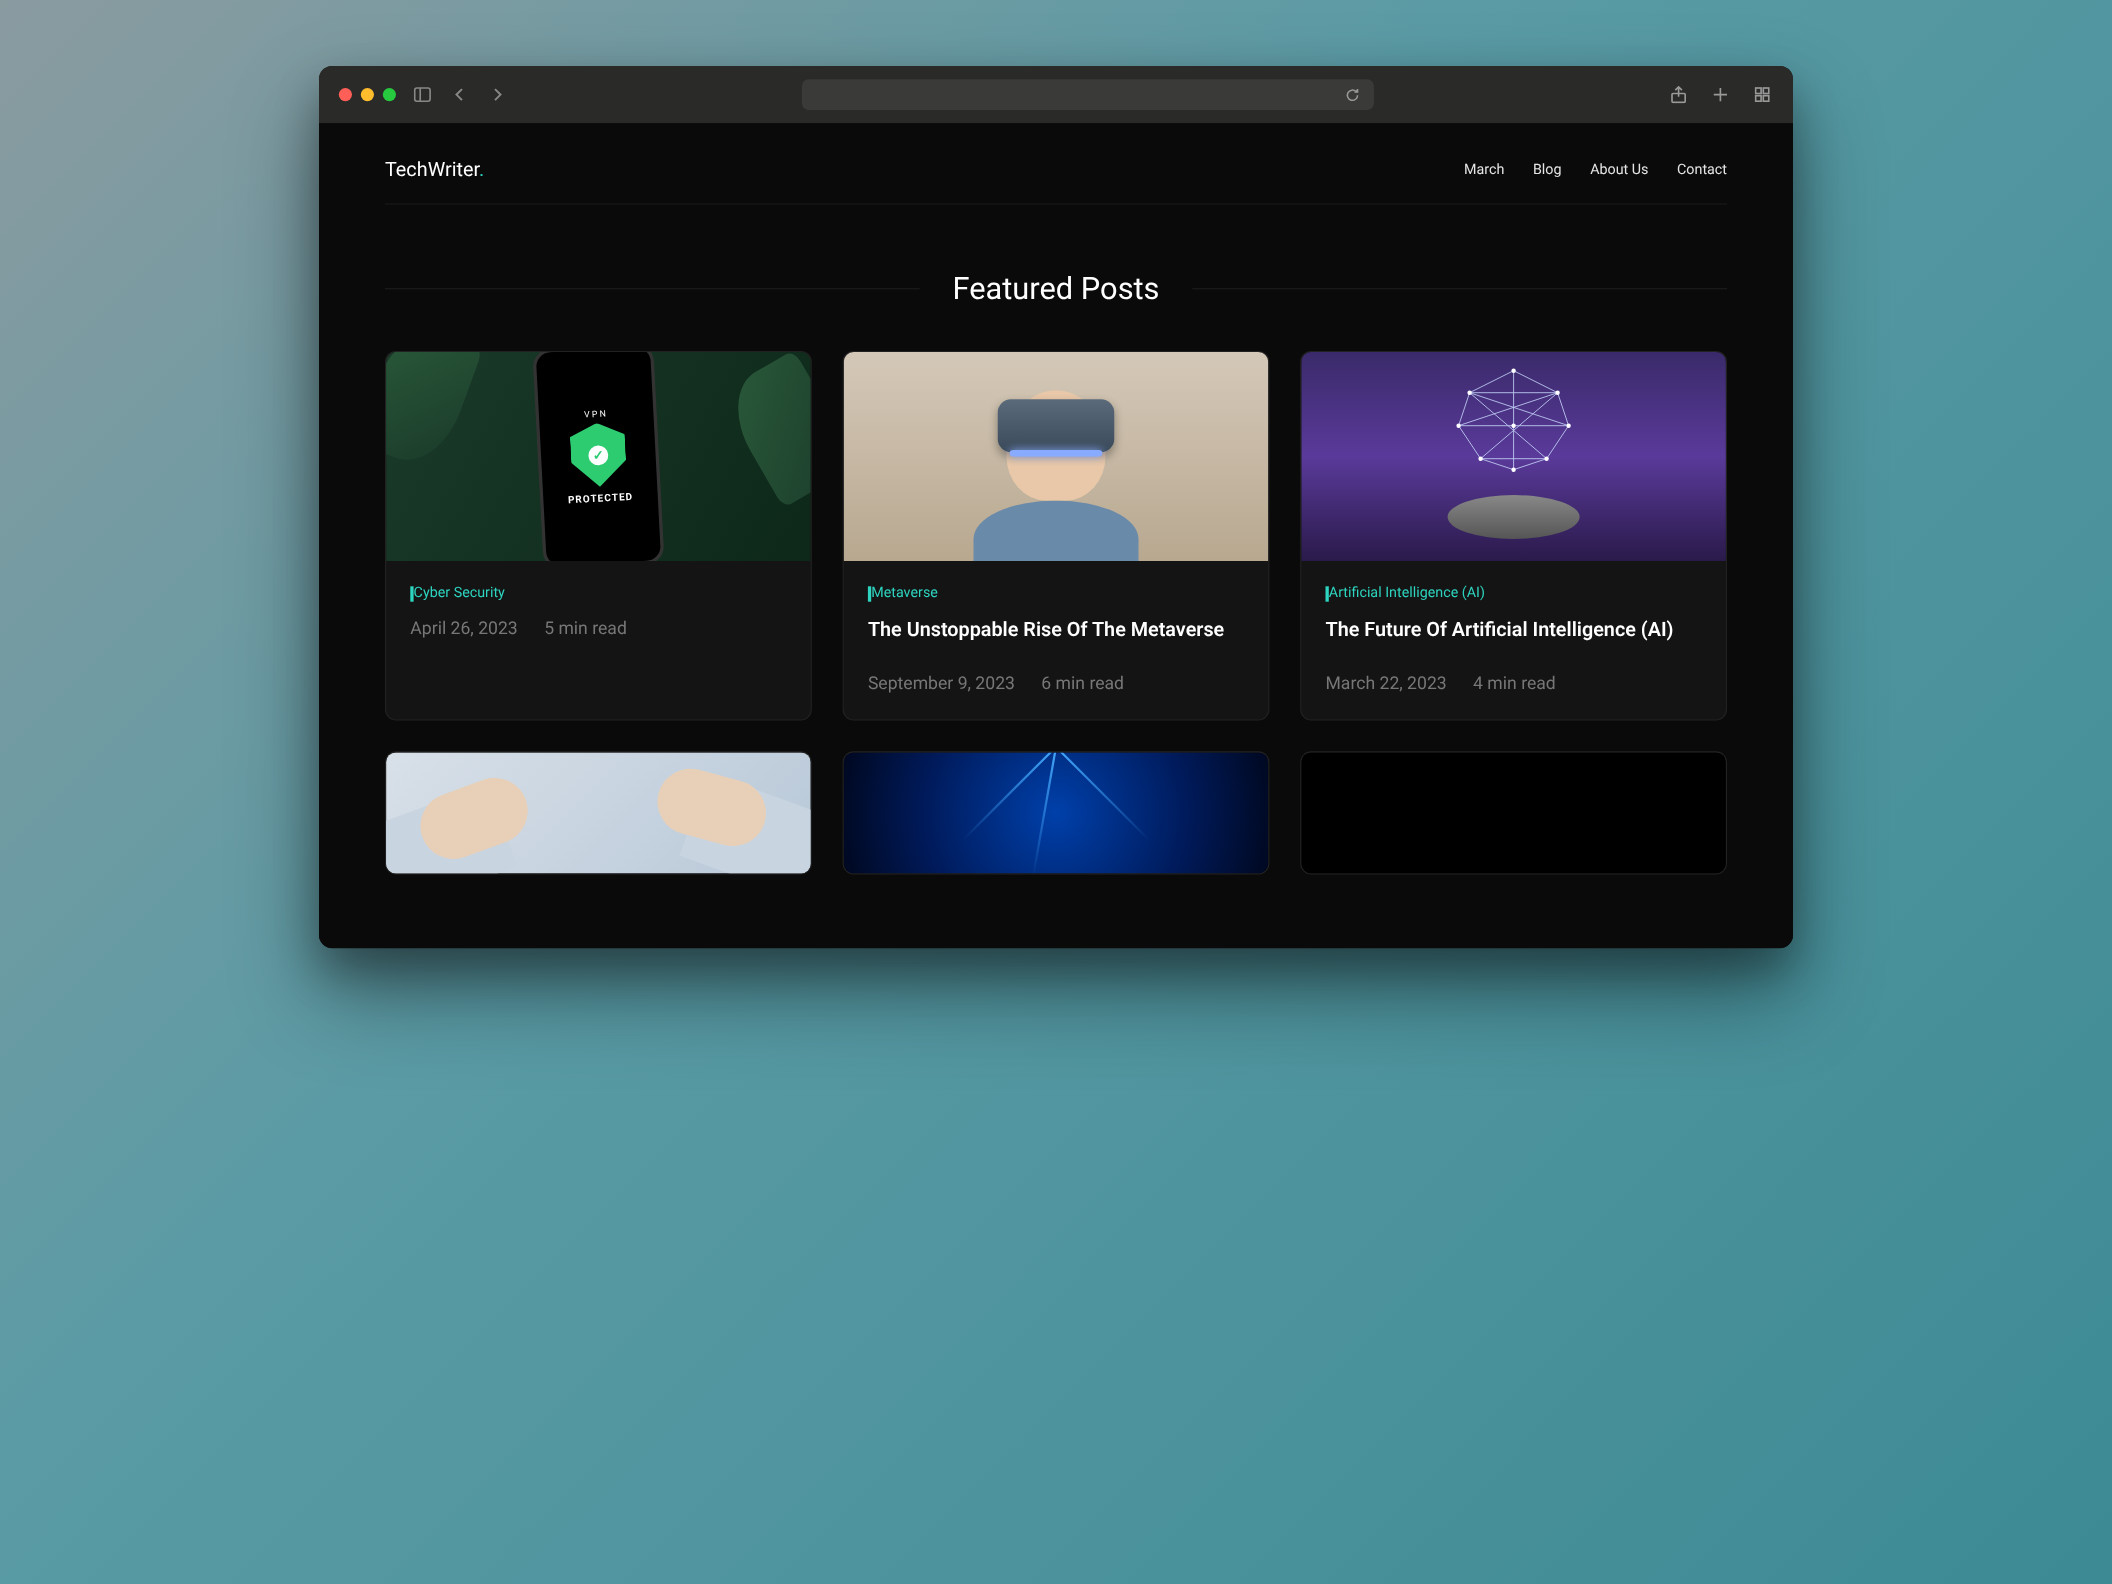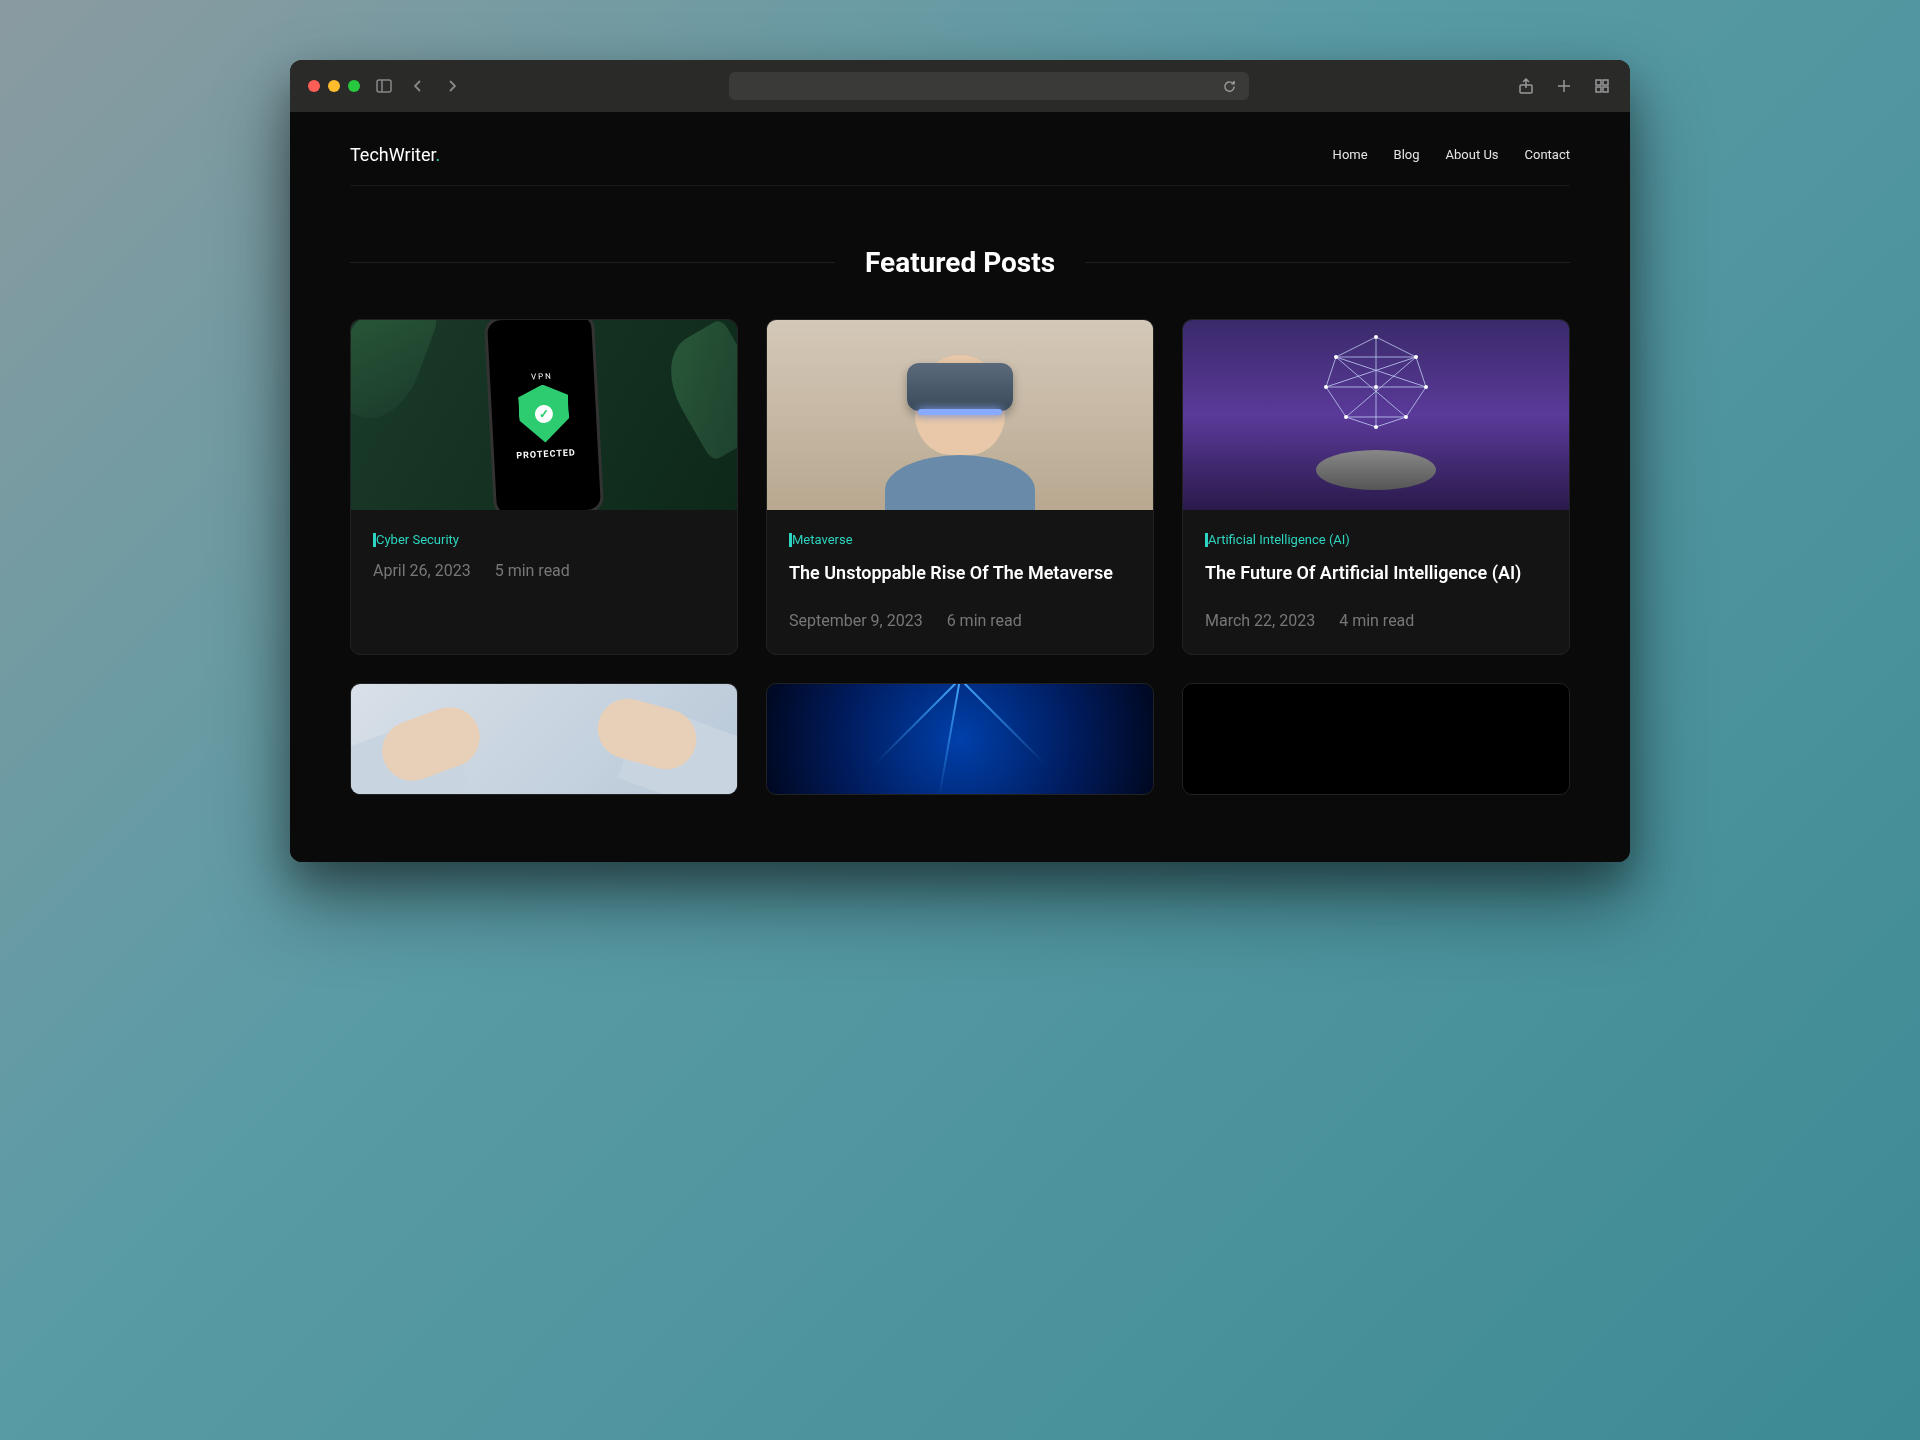--- a/index.html
+++ b/index.html
@@ -15,21 +15,21 @@
 .url-bar{flex:1;max-width:520px;margin:0 auto;height:28px;background:#3a3a38;border-radius:6px;display:flex;align-items:center;justify-content:flex-end;padding:0 10px}
 .chrome-right{display:flex;gap:18px;align-items:center}
 .page{background:#0a0a0a;padding:0 60px 0 60px;min-height:750px}
 .site-header{display:flex;justify-content:space-between;align-items:center;padding:32px 0 20px 0;border-bottom:1px solid #1a1a1a}
 .logo{font-size:18px;font-weight:400;color:#fff}
 .logo .accent{color:#2dd4bf}
 .nav{display:flex;gap:26px}
 .nav a{color:#e5e5e5;text-decoration:none;font-size:13px}
 .featured-head{display:flex;align-items:center;margin:60px 0 40px 0}
 .featured-head .line{flex:1;height:1px;background:#1f1f1f}
-.featured-head h2{color:#fff;font-size:28px;font-weight:700;padding:0 30px}
+.featured-head h2{color:#fff;font-size:28px;font-weight:400;padding:0 30px}
 .grid{display:grid;grid-template-columns:repeat(3,1fr);gap:28px}
 .card{background:#141414;border:1px solid #222;border-radius:10px;overflow:hidden}
 .thumb{width:100%;height:190px;background:#222;position:relative;overflow:hidden}
 .card-body{padding:22px 22px 24px 22px}
 .cat-row{display:flex;align-items:center;margin-bottom:14px}
 .cat-bar{width:3px;height:14px;background:#2dd4bf}
 .cat{color:#2dd4bf;font-size:13px}
 .title{color:#fff;font-size:18px;font-weight:600;line-height:1.35;margin-bottom:26px}
 .meta{display:flex;gap:24px;color:#777;font-size:16px}
 
@@ -122,21 +122,21 @@
     </div>
   </div>
 
   <div class="page">
 
     <header class="site-header">
       <div class="logo">
         <span>TechWriter</span><span class="accent">.</span>
       </div>
       <nav class="nav">
-        <a href="#">Home</a>
+        <a href="#">March</a>
         <a href="#">Blog</a>
         <a href="#">About Us</a>
         <a href="#">Contact</a>
       </nav>
     </header>
 
     <div class="featured-head">
       <div class="line"></div>
       <h2>Featured Posts</h2>
       <div class="line"></div>

